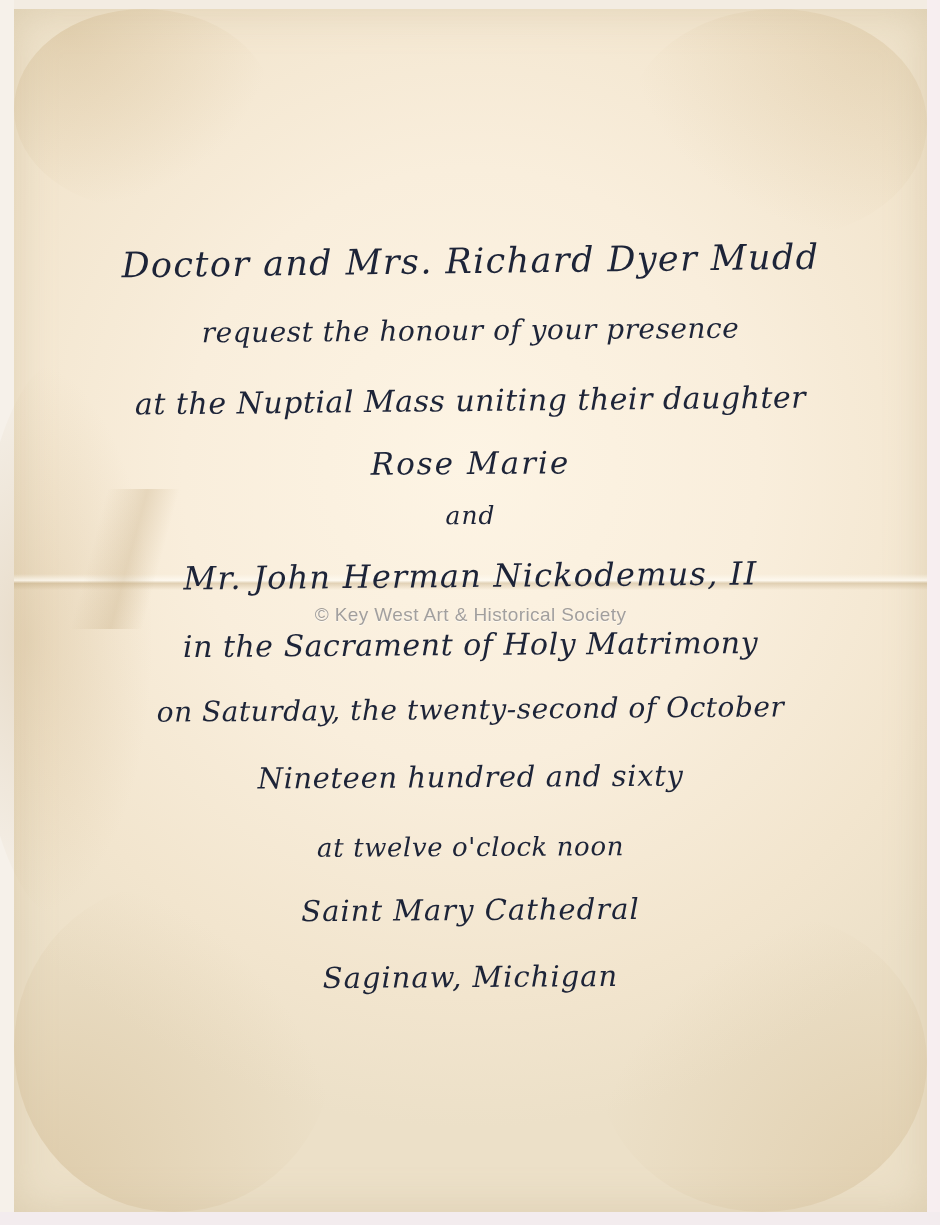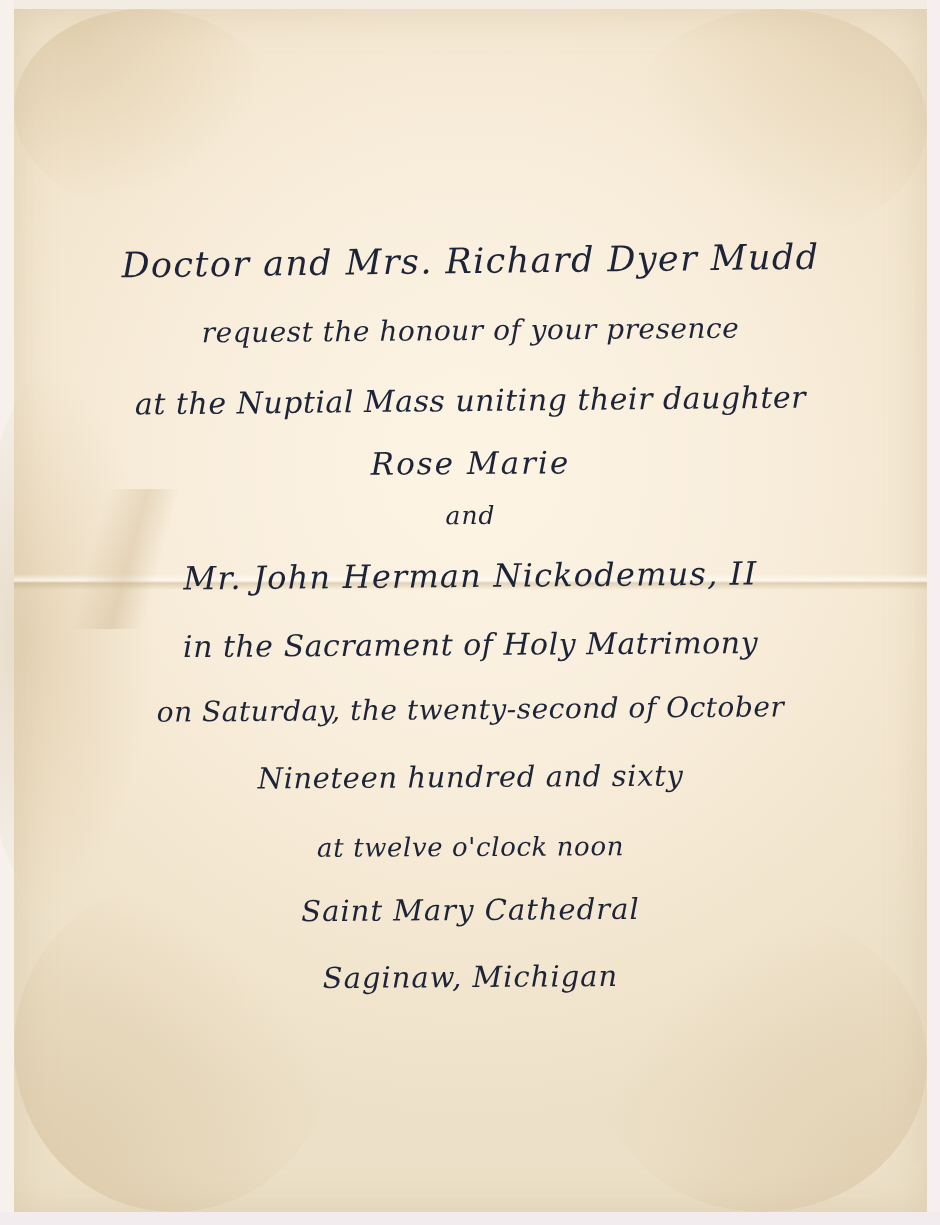--- a/index.html
+++ b/index.html
@@ -205,15 +205,16 @@
       <div class="script-line l5">and</div>
       <div class="script-line l6">Mr. John Herman Nickodemus, II</div>
       <div class="script-line l7">in the Sacrament of Holy Matrimony</div>
       <div class="script-line l8">on Saturday, the twenty-second of October</div>
       <div class="script-line l9">Nineteen hundred and sixty</div>
       <div class="script-line l10">at twelve o'clock noon</div>
       <div class="script-line l11">Saint Mary Cathedral</div>
       <div class="script-line l12">Saginaw, Michigan</div>
     </div>
 
+    <div class="watermark">© Key West Art &amp; Historical Society</div>
 
   </div>
 </div>
 
 </body></html>

